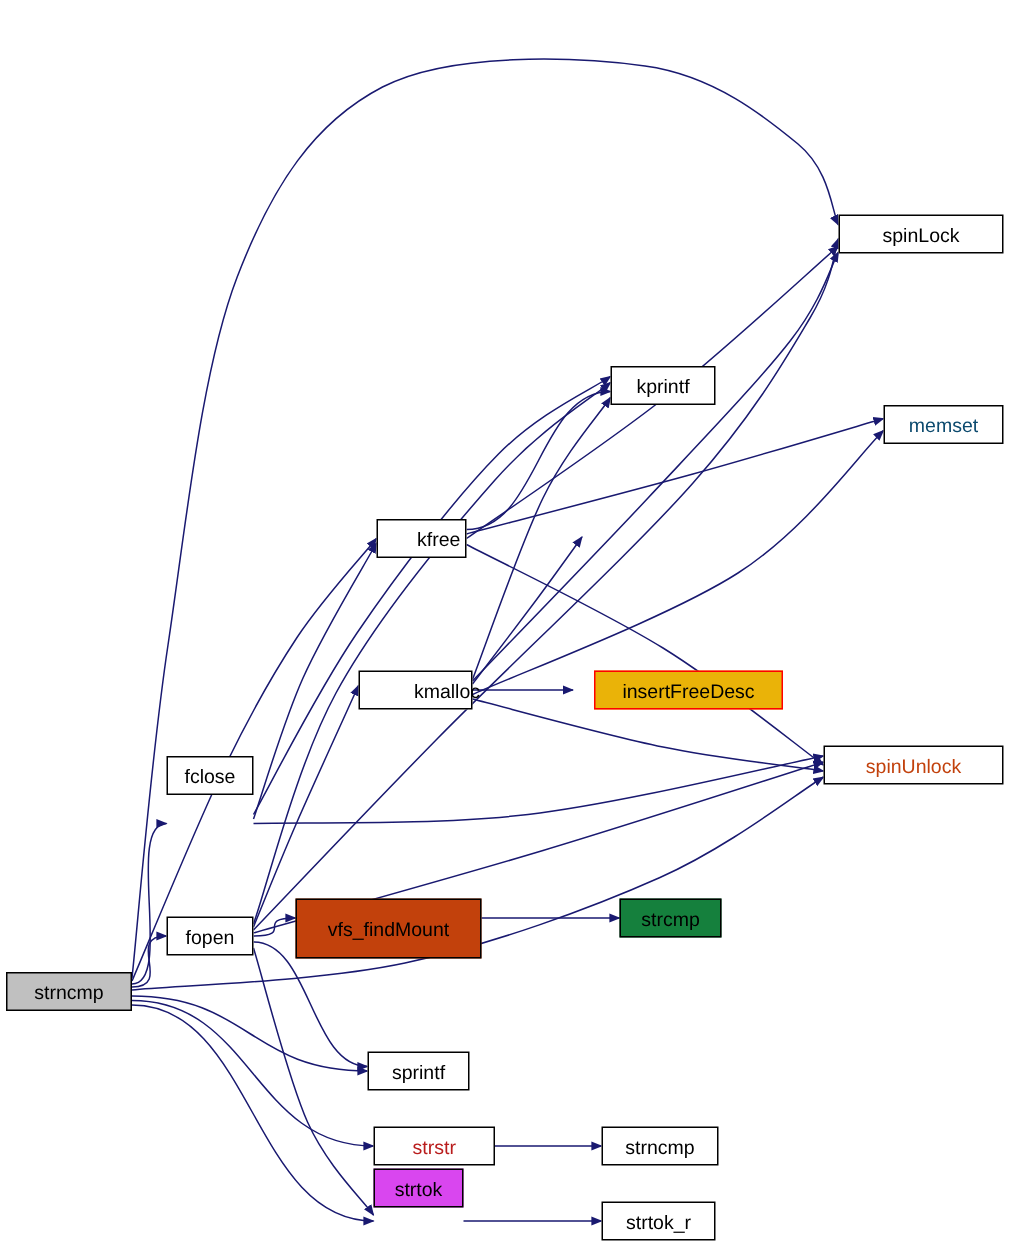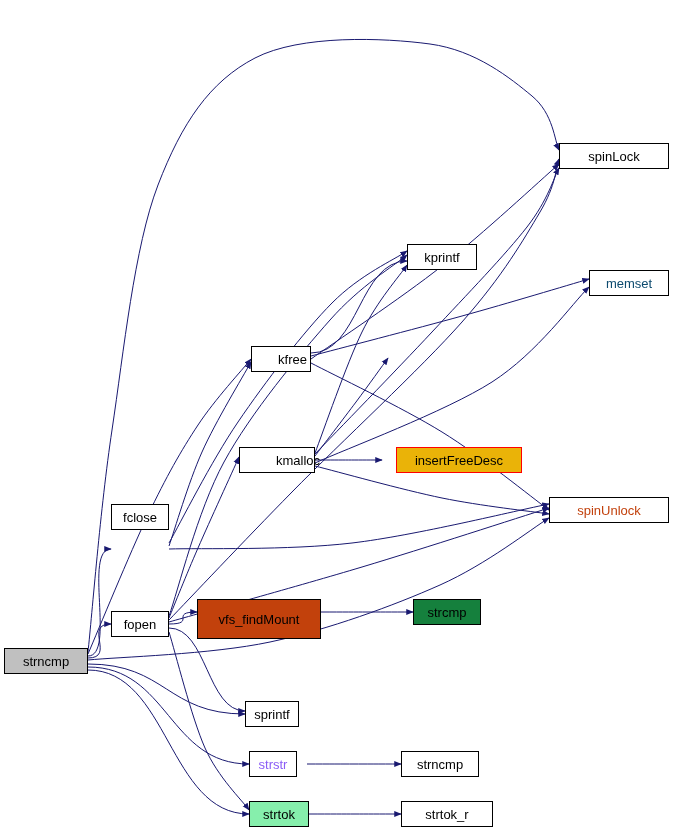--- a/index.html
+++ b/index.html
@@ -83,18 +83,18 @@
     <div class="node" style="left: 111px; top: 611px; width: 58px; height: 26px; background: rgb(255, 255, 255); border-color: rgb(0, 0, 0); color: rgb(0, 0, 0);">fopen</div>
     <div class="node" style="left: 251px; top: 346px; width: 60px; height: 26px; background: rgb(255, 255, 255); border-color: rgb(0, 0, 0); color: rgb(0, 0, 0); padding-left: 23px;">kfree</div>
     <div class="node" style="left: 239px; top: 447px; width: 76px; height: 26px; background: rgb(255, 255, 255); border-color: rgb(0, 0, 0); color: rgb(0, 0, 0); padding-left: 42px;">kmalloc</div>
     <div class="node" style="left: 407px; top: 244px; width: 70px; height: 26px; background: rgb(255, 255, 255); border-color: rgb(0, 0, 0); color: rgb(0, 0, 0);">kprintf</div>
     <div class="node" style="left: 396px; top: 447px; width: 126px; height: 26px; background: #eab308; border-color: rgb(255, 0, 0); color: rgb(0, 0, 0);">insertFreeDesc</div>
     <div class="node" style="left: 559px; top: 143px; width: 110px; height: 26px; background: rgb(255, 255, 255); border-color: rgb(0, 0, 0); color: rgb(0, 0, 0);">spinLock</div>
     <div class="node" style="left: 589px; top: 270px; width: 80px; height: 26px; background: rgb(255, 255, 255); border-color: rgb(0, 0, 0); color: #0c4a6e;">memset</div>
     <div class="node" style="left: 549px; top: 497px; width: 120px; height: 26px; background: rgb(255, 255, 255); border-color: rgb(0, 0, 0); color: #c2410c;">spinUnlock</div>
     <div class="node" style="left: 197px; top: 599px; width: 124px; height: 40px; background: #c2410c; border-color: rgb(0, 0, 0); color: rgb(0, 0, 0);">vfs_findMount</div>
     <div class="node" style="left: 413px; top: 599px; width: 68px; height: 26px; background: #15803d; border-color: rgb(0, 0, 0); color: rgb(0, 0, 0);">strcmp</div>
-    <div class="node" style="left: 245px; top: 701px; width: 54px; height: 26px; background: rgb(255, 255, 255); border-color: rgb(0, 0, 0); color: rgb(0, 0, 0);">sprintf</div>
-    <div class="node" style="left: 249px; top: 751px; width: 48px; height: 26px; background: rgb(255, 255, 255); border-color: rgb(0, 0, 0); color: #8b5cf6;">strstr</div>
+    <div class="node" style="left: 245px; top: 701px; width: 68px; height: 26px; background: rgb(255, 255, 255); border-color: rgb(0, 0, 0); color: rgb(0, 0, 0);">sprintf</div>
+    <div class="node" style="left: 249px; top: 751px; width: 81px; height: 26px; background: rgb(255, 255, 255); border-color: rgb(0, 0, 0); color: #b91c1c;">strstr</div>
     <div class="node" style="left: 401px; top: 751px; width: 78px; height: 26px; background: rgb(255, 255, 255); border-color: rgb(0, 0, 0); color: rgb(0, 0, 0);">strncmp</div>
-    <div class="node" style="left: 249px; top: 801px; width: 60px; height: 26px; background: #86efac; border-color: rgb(0, 0, 0); color: rgb(0, 0, 0);">strtok</div>
-    <div class="node" style="left: 401px; top: 801px; width: 92px; height: 26px; background: rgb(255, 255, 255); border-color: rgb(0, 0, 0); color: rgb(0, 0, 0);">strtok_r</div>
+    <div class="node" style="left: 249px; top: 779px; width: 60px; height: 26px; background: #d946ef; border-color: rgb(0, 0, 0); color: rgb(0, 0, 0);">strtok</div>
+    <div class="node" style="left: 401px; top: 801px; width: 76px; height: 26px; background: rgb(255, 255, 255); border-color: rgb(0, 0, 0); color: rgb(0, 0, 0);">strtok_r</div>
   </div>
 
 </body></html>

